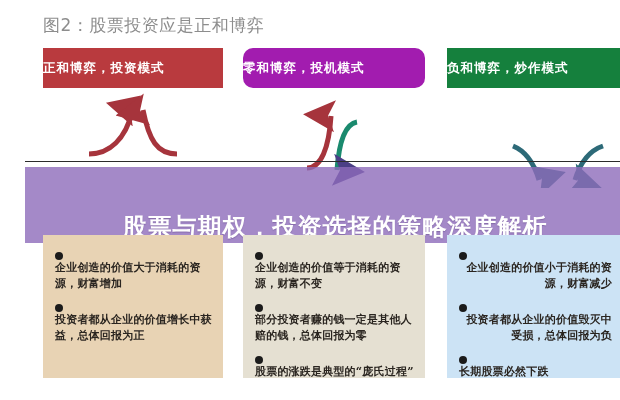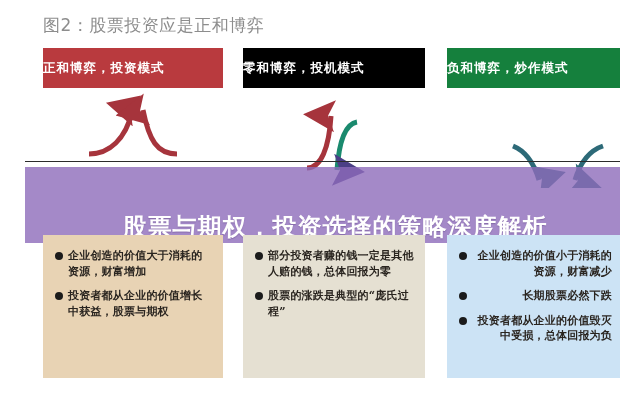--- a/index.html
+++ b/index.html
@@ -51,21 +51,21 @@
     align-items: center;
     justify-content: flex-start;
     color: #ffffff;
     font-size: 12.5px;
     font-weight: bold;
     letter-spacing: 1px;
     box-sizing: border-box;
     font-family: "DejaVu Sans", "Liberation Sans", sans-serif;
   }
   .hbox.pos  { left: 18px;  width: 180px; background: #b93a3e; }
-  .hbox.zero { left: 218px; width: 182px; background: #000000; }
+  .hbox.zero { left: 218px; width: 182px; background: #a21caf; border-radius: 10px; }
   .hbox.neg  { left: 422px; width: 175px; background: #15803d; }
 
   
   .arrows {
     position: absolute;
     left: 0;
     top: 88px;
     width: 620px;
     height: 100px;
   }
@@ -120,20 +120,21 @@
   }
   .panel.pos  { left: 18px;  width: 180px; background: #e8d3b4; }
   .panel.zero { left: 218px; width: 182px; background: #e5e0d2; }
   .panel.neg  { left: 422px; width: 175px; background: #cce3f5; text-align: right; }
 
   .bullet {
     display: flex;
     align-items: flex-start;
     margin-bottom: 9px;
     line-height: 1.42;
+    flex-direction: column;
   }
   .bullet .dot {
     flex: 0 0 auto;
     width: 8px;
     height: 8px;
     border-radius: 50%;
     background: #1b1b1b;
     margin: 4px 5px 0 0;
   }
   .bullet .txt {
@@ -201,45 +202,49 @@
 
   <div class="panel-row">
 
     <div class="panel pos">
       <div class="bullet">
         <span class="dot"></span>
         <span class="txt">企业创造的价值大于消耗的资源，财富增加</span>
       </div>
       <div class="bullet">
         <span class="dot"></span>
-        <span class="txt">投资者都从企业的价值增长中获益，股票与期权</span>
+        <span class="txt">投资者都从企业的价值增长中获益，总体回报为正</span>
       </div>
     </div>
 
     <div class="panel zero">
       <div class="bullet">
         <span class="dot"></span>
+        <span class="txt">企业创造的价值等于消耗的资源，财富不变</span>
+      </div>
+      <div class="bullet">
+        <span class="dot"></span>
         <span class="txt">部分投资者赚的钱一定是其他人赔的钱，总体回报为零</span>
       </div>
       <div class="bullet">
         <span class="dot"></span>
         <span class="txt">股票的涨跌是典型的“庞氏过程”</span>
       </div>
     </div>
 
     <div class="panel neg">
       <div class="bullet">
         <span class="dot"></span>
         <span class="txt">企业创造的价值小于消耗的资源，财富减少</span>
       </div>
       <div class="bullet">
         <span class="dot"></span>
+        <span class="txt">投资者都从企业的价值毁灭中受损，总体回报为负</span>
+      </div>
+      <div class="bullet">
+        <span class="dot"></span>
         <span class="txt">长期股票必然下跌</span>
       </div>
-      <div class="bullet">
-        <span class="dot"></span>
-        <span class="txt">投资者都从企业的价值毁灭中受损，总体回报为负</span>
-      </div>
     </div>
 
   </div>
 
 </div>
 
 </body></html>

